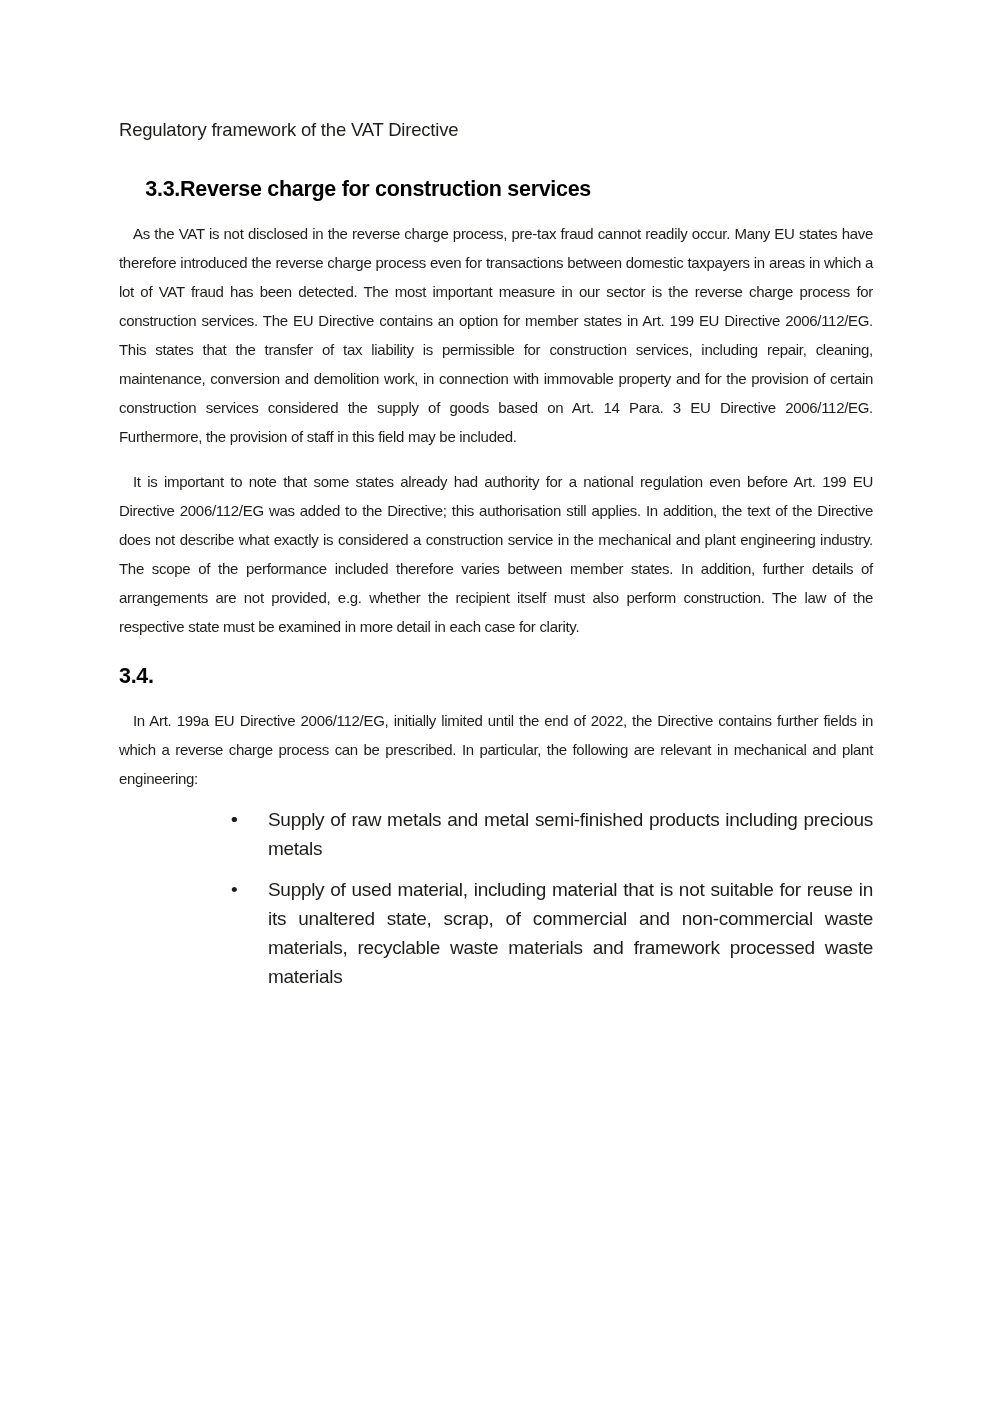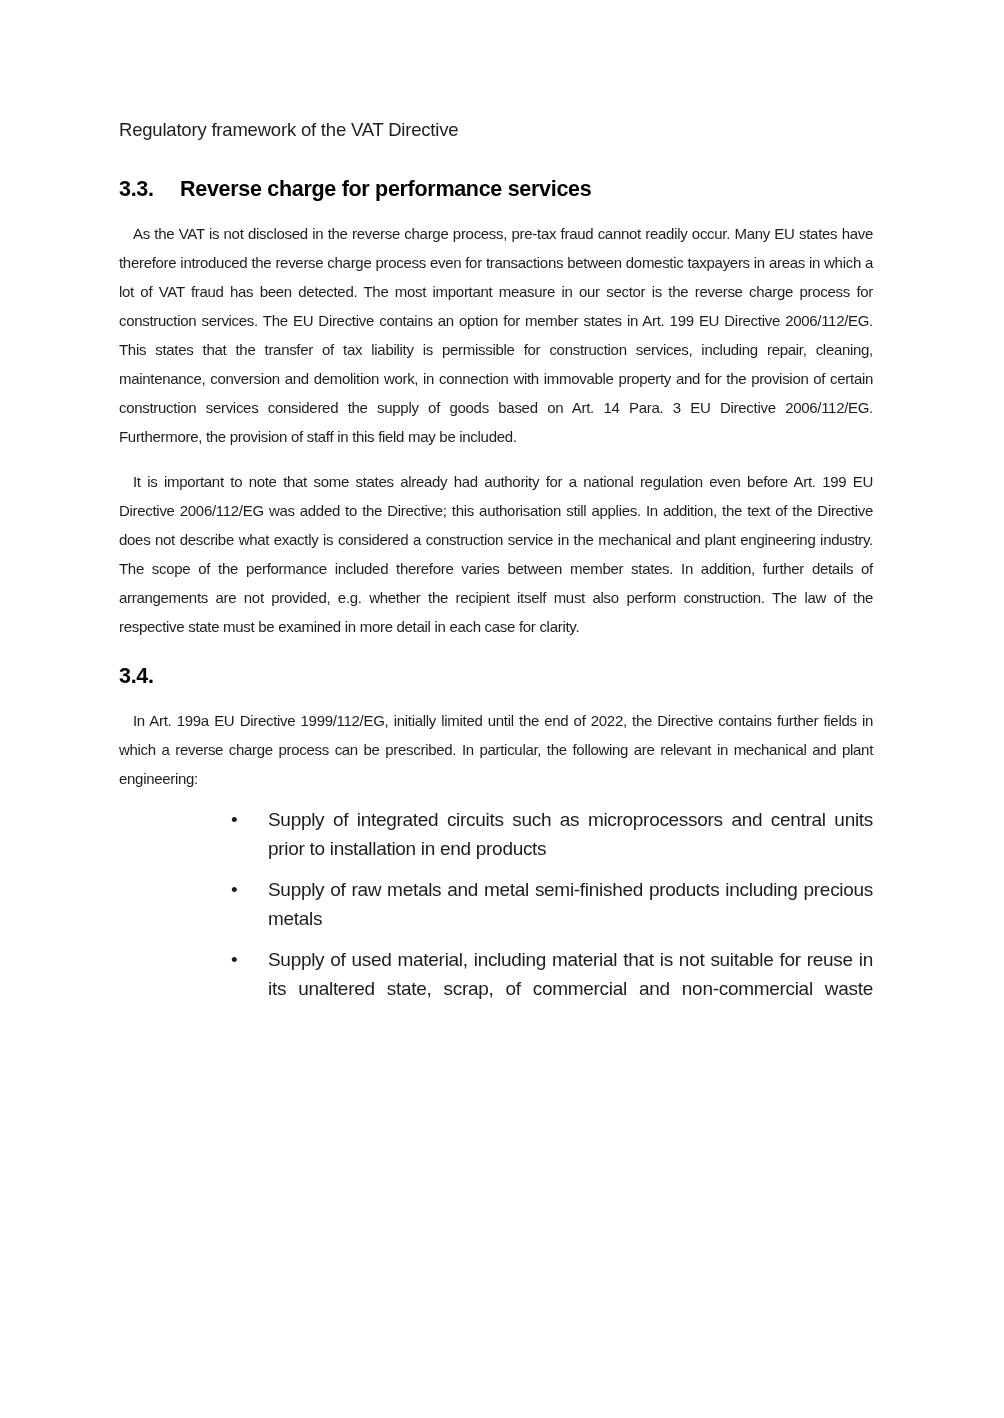--- a/index.html
+++ b/index.html
@@ -26,21 +26,21 @@
   }
   .section-heading {
     display: flex;
     align-items: baseline;
     font-weight: 700;
     font-size: 21.5px;
     line-height: 28px;
     letter-spacing: -0.3px;
     color: #000000;
   }
-  .heading-first { margin-top: 33px; }
+  .heading-first { margin-top: 33px; text-align: right; }
   .heading-later { margin-top: 21px; }
   .sec-num { flex: none; width: 61px; }
   .para {
     margin: 16px 0 0 0;
     font-size: 15px;
     line-height: 29px;
     text-align: justify;
     text-indent: 14px;
     letter-spacing: -0.3px;
     color: #1d1d1b;
@@ -91,37 +91,36 @@
 </head>
 <body>
 
 <div class="page">
   <div class="content">
 
     <div class="running-header">Regulatory framework of the VAT Directive</div>
 
     <div class="section-heading heading-first">
       <span class="sec-num">3.3.</span>
-      <span class="sec-title">Reverse charge for performance services</span>
+      <span class="sec-title">Reverse charge for construction services</span>
     </div>
 
     <p class="para">As the VAT is not disclosed in the reverse charge process, pre-tax fraud cannot readily occur. Many EU states have therefore introduced the reverse charge process even for transactions between domestic taxpayers in areas in which a lot of VAT fraud has been detected. The most important measure in our sector is the reverse charge process for construction services. The EU Directive contains an option for member states in Art. 199 EU Directive 2006/112/EG. This states that the transfer of tax liability is permissible for construction services, including repair, cleaning, maintenance, conversion and demolition work, in connection with immovable property and for the provision of certain construction services considered the supply of goods based on Art. 14 Para. 3 EU Directive 2006/112/EG. Furthermore, the provision of staff in this field may be included.</p>
 
     <p class="para">It is important to note that some states already had authority for a national regulation even before Art. 199 EU Directive 2006/112/EG was added to the Directive; this authorisation still applies. In addition, the text of the Directive does not describe what exactly is considered a construction service in the mechanical and plant engineering industry. The scope of the performance included therefore varies between member states. In addition, further details of arrangements are not provided, e.g. whether the recipient itself must also perform construction. The law of the respective state must be examined in more detail in each case for clarity.</p>
 
     <div class="section-heading heading-later">
       <span class="sec-num">3.4.</span>
     </div>
 
-    <p class="para">In Art. 199a EU Directive 1999/112/EG, initially limited until the end of 2022, the Directive contains further fields in which a reverse charge process can be prescribed. In particular, the following are relevant in mechanical and plant engineering:</p>
+    <p class="para">In Art. 199a EU Directive 2006/112/EG, initially limited until the end of 2022, the Directive contains further fields in which a reverse charge process can be prescribed. In particular, the following are relevant in mechanical and plant engineering:</p>
 
     <ul class="bullets">
       <li>
         <span class="bullet-dot">•</span>
-        <span>Supply of integrated circuits such as microprocessors and central units prior to installation in end products</span>
       </li>
       <li>
         <span class="bullet-dot">•</span>
         <span>Supply of raw metals and metal semi-finished products including precious metals</span>
       </li>
       <li>
         <span class="bullet-dot">•</span>
         <span>Supply of used material, including material that is not suitable for reuse in its unaltered state, scrap, of commercial and non-commercial waste materials, recyclable waste materials and framework processed waste materials</span>
       </li>
     </ul>

